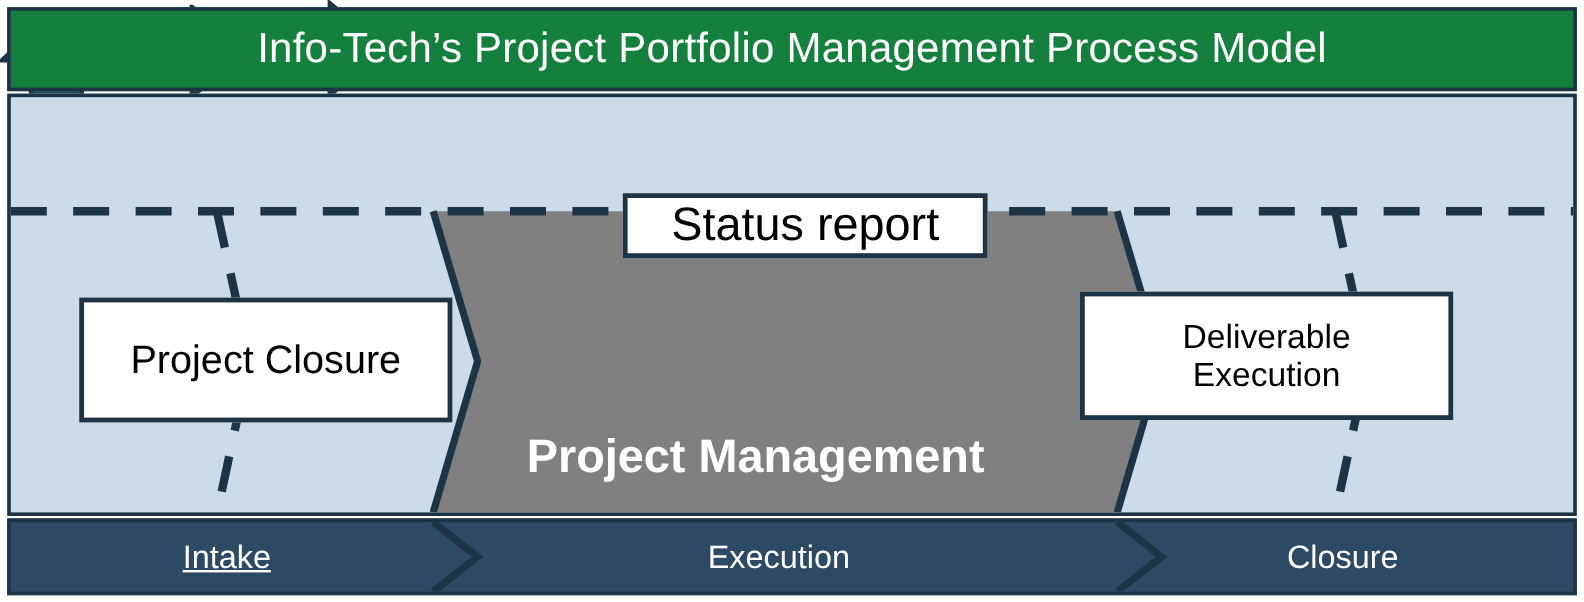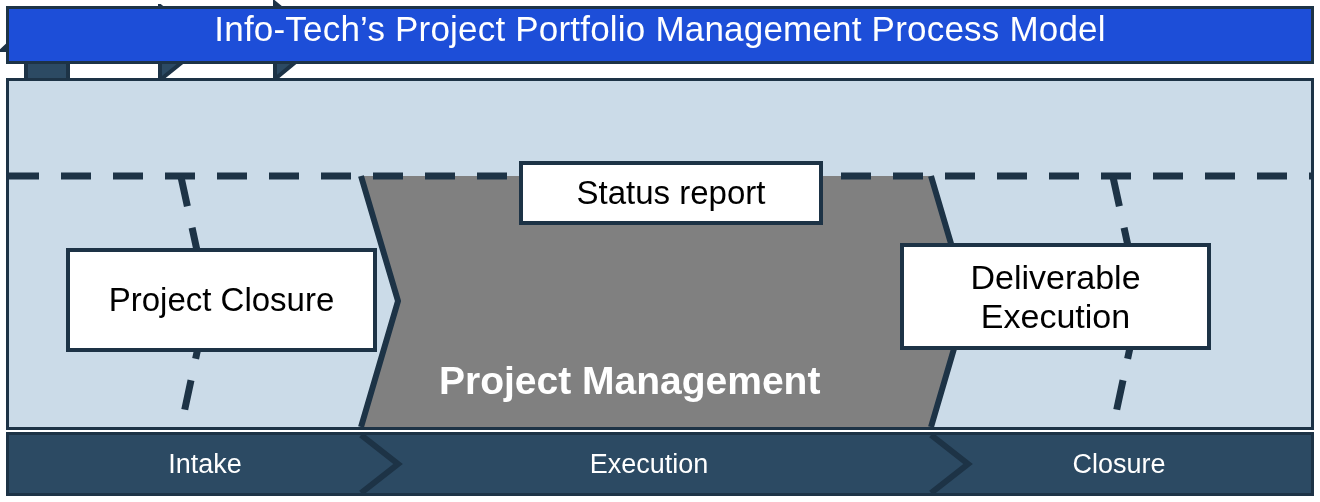--- a/index.html
+++ b/index.html
@@ -17,25 +17,26 @@
     overflow: hidden;
     background: #ffffff;
   }
 
   
   #title-bar {
     position: absolute;
     left: 6px;
     top: 6px;
     width: 1308px;
-    height: 58px;
-    background: #1d4ed8;
+    height: 70px;
+    background: #15803d;
     border: 3px solid #1d3346;
     box-sizing: border-box;
     display: flex;
+    align-items: center;
     justify-content: center;
   }
   #title-text {
     color: #ffffff;
     font-size: 35px;
     font-weight: 400;
     letter-spacing: 0.2px;
     white-space: nowrap;
     font-family: "Liberation Sans", sans-serif;
   }
@@ -86,21 +87,21 @@
     position: absolute;
     top: 0;
     height: 58px;
     line-height: 58px;
     color: #ffffff;
     font-size: 27px;
     text-align: center;
     white-space: nowrap;
     font-family: "Liberation Sans", sans-serif;
   }
-  #phase-intake  { left: 16px;   width: 360px; }
+  #phase-intake  { left: 0px;   width: 360px; text-decoration: underline; }
   #phase-exec    { left: 380px; width: 520px; }
   #phase-closure { left: 925px; width: 370px; }
 
   
   .doc-box {
     position: absolute;
     background: #ffffff;
     border: 4px solid #1d3346;
     box-sizing: border-box;
     display: flex;
@@ -108,40 +109,40 @@
     justify-content: center;
     text-align: center;
     color: #000000;
     font-family: "Liberation Sans", sans-serif;
   }
 
   #status-report-box {
     left: 519px;
     top: 161px;
     width: 304px;
-    height: 64px;
-    font-size: 33px;
+    height: 54px;
+    font-size: 39px;
     line-height: 1.05;
   }
 
   #project-charter-box {
     left: 66px;
     top: 248px;
     width: 311px;
     height: 104px;
     font-size: 33px;
     line-height: 1.05;
   }
 
   #deliverable-acceptance-box {
     left: 900px;
     top: 243px;
     width: 311px;
     height: 107px;
-    font-size: 34px;
+    font-size: 28px;
     line-height: 1.12;
     flex-direction: column;
   }
   #deliverable-acceptance-box span { display: block; }
   #arrow-charter-svg      { left: 352px; top: 261px; width: 110px; height: 78px; }
   #arrow-deliverable-svg  { left: 1182px; top: 257px; width: 110px; height: 82px; }
   #arrow-status-svg       { left: 627px; top: 102px; width: 94px; height: 76px; }
 
   
   #pm-label {

